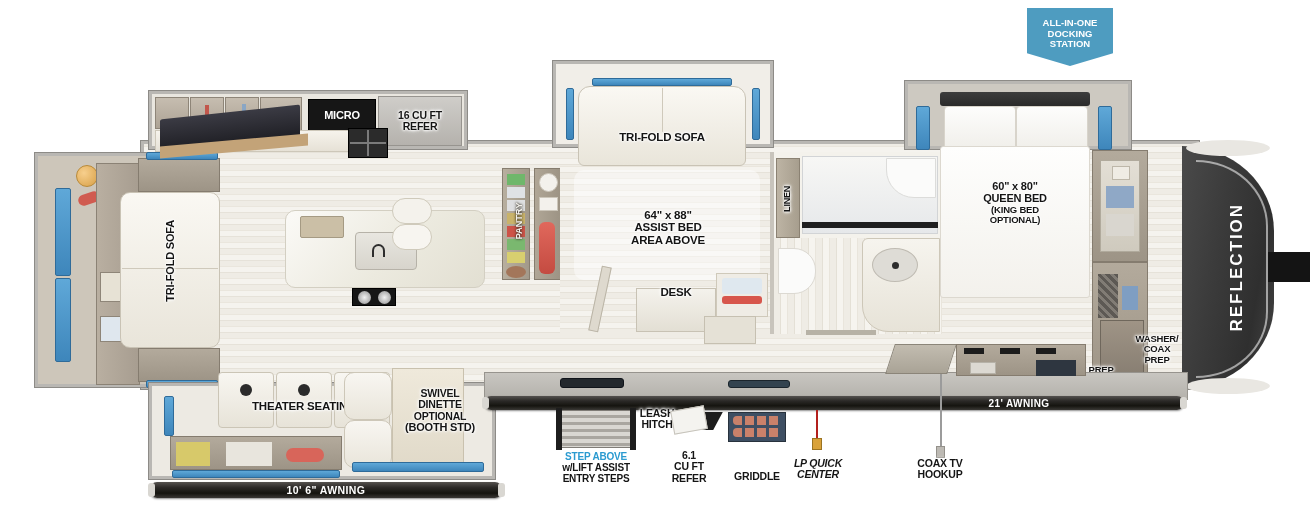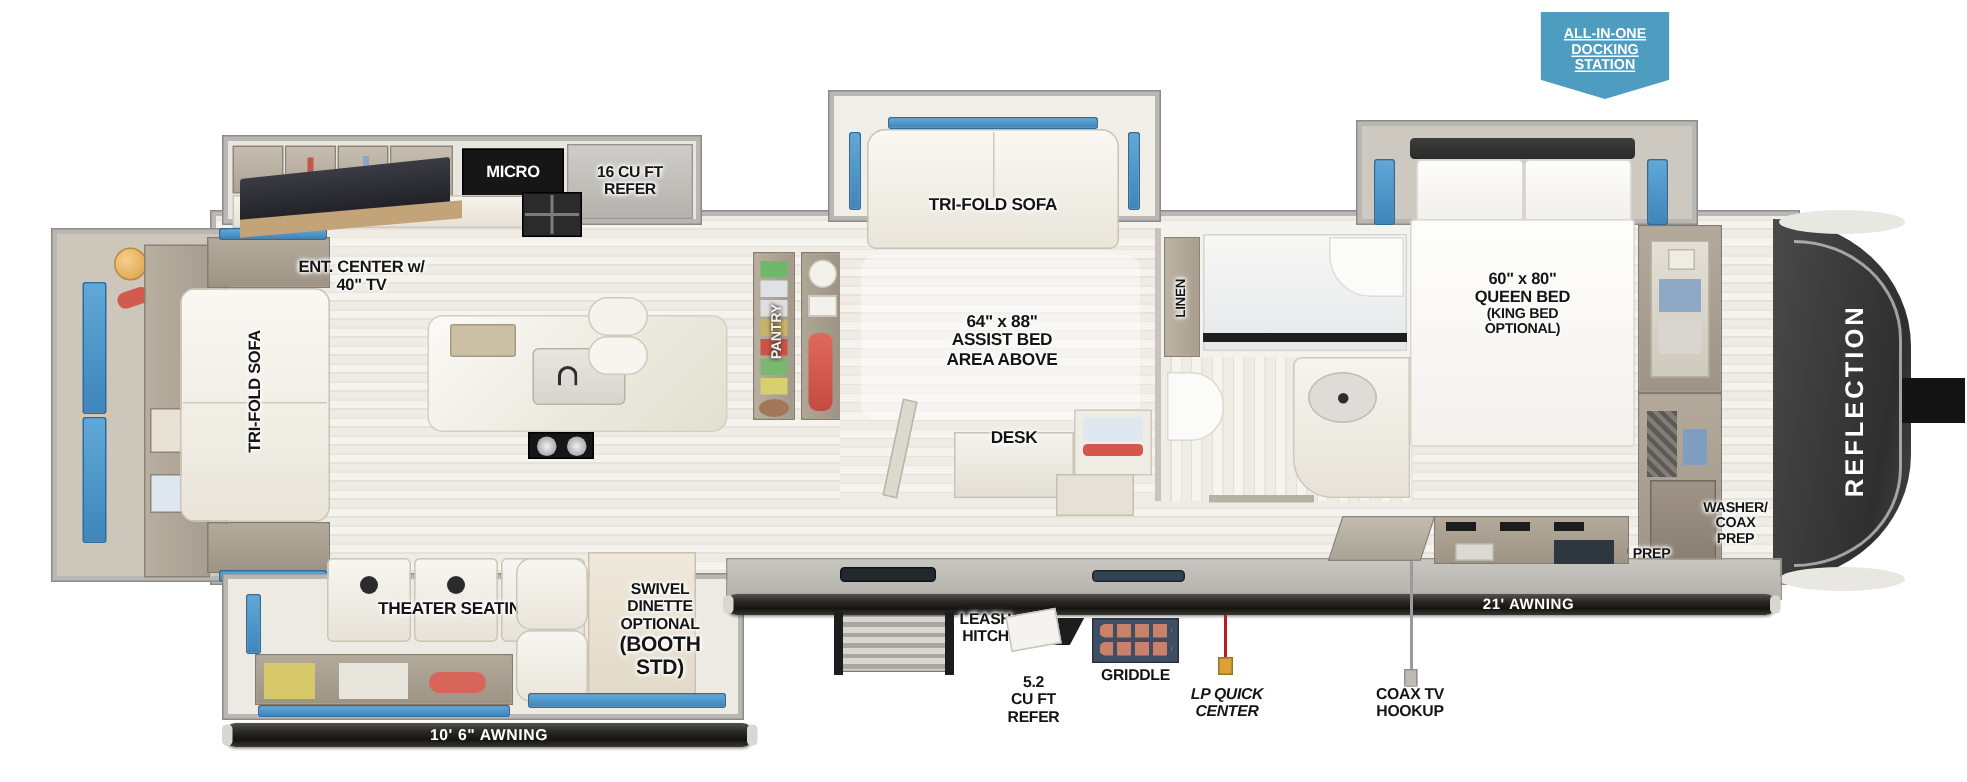--- a/index.html
+++ b/index.html
@@ -27,21 +27,21 @@
   .cabl{background:linear-gradient(180deg,#c6bdb0,#ada395);border:1px solid #8e8578;}
   .gray{background:linear-gradient(180deg,#cfcdc9,#b5b2ad);border:1px solid #97948f;}
   .cream{background:linear-gradient(180deg,#f6f3ec,#e6e1d6);border:1px solid #cdc7b9;}
   .sofa{background:linear-gradient(180deg,#faf8f3,#e9e5da);border:1px solid #c9c3b5;border-radius:6px;}
   .win{background:linear-gradient(180deg,#5fa8d8,#3e86bb);border:1px solid #2f6b99;border-radius:2px;}
   .blk{background:#161616;border:1px solid #000;}
 
   
   .badge{position:absolute;background:#4e9cc0;color:#fff;font-weight:bold;text-align:center;
          line-height:1.12;display:flex;align-items:center;justify-content:center;}
-  .badge-dock{clip-path:polygon(0 0,100% 0,100% 78%,50% 100%,0 78%);padding-bottom:6px;text-decoration:underline;}
+  .badge-dock{clip-path:polygon(0 0,100% 0,100% 78%,50% 100%,0 78%);padding-bottom:6px;}
   .badge-pass{clip-path:polygon(50% 0,100% 22%,100% 100%,0 100%,0 22%);padding-top:5px;}
 
   
   .awn{position:absolute;border-radius:7px;
        background:linear-gradient(180deg,#55524f 0%,#2b2927 35%,#15140f 70%,#3a3835 100%);
        box-shadow:0 1px 2px rgba(0,0,0,.45);display:flex;align-items:center;justify-content:center;}
   .awn span{color:#fff;font-weight:bold;letter-spacing:.4px;}
   .awncap{position:absolute;width:7px;border-radius:3px;background:#d9d7d2;}
 
   
@@ -111,24 +111,20 @@
     <div>REFER</div>
   </div>
 
   <div class="abs cream" style="left:155px;top:130px;width:200px;height:22px;"></div>
   <div class="abs blk" style="left:348px;top:128px;width:40px;height:30px;background:#2b2b2b;"></div>
   <div class="abs" style="left:350px;top:142px;width:36px;height:2px;background:#7b7b7b;"></div>
   <div class="abs" style="left:367px;top:130px;width:2px;height:26px;background:#7b7b7b;"></div>
 
   <div class="abs" style="left:160px;top:112px;width:140px;height:36px;background:linear-gradient(180deg,#3b3b44,#1b1b20);transform:skewY(-6deg);border-radius:2px;"></div>
   <div class="abs" style="left:160px;top:140px;width:148px;height:12px;background:#c3a378;transform:skewY(-5deg);"></div>
-  <div class="lbl" style="left:178px;top:173px;width:126px;font-size:11px;">
-    <div>ENT. CENTER w/</div>
-    <div>40" TV</div>
-  </div>
 
   <div class="abs" style="left:285px;top:210px;width:200px;height:78px;border-radius:10px;
               background:linear-gradient(135deg,#fbfaf7,#eceadf 55%,#e2dfd2);border:1px solid #d3cfc2;"></div>
   <div class="abs" style="left:355px;top:232px;width:62px;height:38px;border-radius:4px;
               background:linear-gradient(180deg,#e8e6e0,#d7d4cc);border:1px solid #b6b2a8;"></div>
   <div class="abs" style="left:372px;top:244px;width:13px;height:13px;border:2px solid #2d2d2d;border-radius:8px 8px 0 0;border-bottom:none;"></div>
   <div class="abs" style="left:392px;top:198px;width:40px;height:26px;border-radius:14px;background:#f4f2ec;border:1px solid #cfcabb;"></div>
   <div class="abs" style="left:392px;top:224px;width:40px;height:26px;border-radius:14px;background:#f7f5f0;border:1px solid #cfcabb;"></div>
   <div class="abs" style="left:300px;top:216px;width:44px;height:22px;background:#cbbfa6;border:1px solid #a59a83;border-radius:2px;"></div>
 
@@ -257,21 +253,21 @@
   <div class="abs win" style="left:172px;top:470px;width:168px;height:8px;"></div>
   <div class="abs win" style="left:164px;top:396px;width:10px;height:40px;"></div>
 
   <div class="abs" style="left:344px;top:372px;width:48px;height:48px;border-radius:10px;background:linear-gradient(180deg,#f8f6f1,#e9e5da);border:1px solid #cdc7b8;"></div>
   <div class="abs" style="left:344px;top:420px;width:48px;height:48px;border-radius:10px;background:linear-gradient(180deg,#f8f6f1,#e9e5da);border:1px solid #cdc7b8;"></div>
   <div class="abs" style="left:392px;top:368px;width:72px;height:102px;background:linear-gradient(180deg,#efe9db,#e0d9c8);border:1px solid #c9c1ae;"></div>
   <div class="lbl" style="left:400px;top:388px;width:80px;font-size:10.5px;">
     <div>SWIVEL</div>
     <div>DINETTE</div>
     <div>OPTIONAL</div>
-    <div style="font-size:14px;">(BOOTH STD)</div>
+    <div style="font-size:11px;">(BOOTH STD)</div>
   </div>
   <div class="abs win" style="left:352px;top:462px;width:132px;height:10px;"></div>
 
   <div class="abs" style="left:484px;top:372px;width:704px;height:28px;background:linear-gradient(180deg,#c8c6c1,#b4b1ab);border:1px solid #97948e;"></div>
   <div class="abs" style="left:560px;top:378px;width:64px;height:10px;border-radius:3px;background:#23282d;border:1px solid #10141a;"></div>
   <div class="abs" style="left:728px;top:380px;width:62px;height:8px;border-radius:3px;background:#33434f;border:1px solid #1b252c;"></div>
   <div class="abs" style="left:890px;top:344px;width:62px;height:30px;background:linear-gradient(180deg,#c2bcb0,#a9a396);border:1px solid #8b8579;transform:skewX(-18deg);"></div>
   <div class="abs cab" style="left:956px;top:344px;width:130px;height:32px;"></div>
   <div class="abs" style="left:964px;top:348px;width:20px;height:6px;background:#1c1c1c;"></div>
   <div class="abs" style="left:1000px;top:348px;width:20px;height:6px;background:#1c1c1c;"></div>
@@ -288,40 +284,45 @@
   <div class="awn" style="left:484px;top:396px;width:700px;height:14px;">
     <span style="font-size:10px;margin-left:370px;">21' AWNING</span>
   </div>
   <div class="awncap" style="left:482px;top:397px;height:12px;"></div>
   <div class="awncap" style="left:1180px;top:397px;height:12px;"></div>
 
   <div class="abs" style="left:556px;top:410px;width:80px;height:38px;
               background:repeating-linear-gradient(180deg,#d9d7d2 0 4px,#a9a6a0 4px 7px);border:1px solid #7e7b76;"></div>
   <div class="abs" style="left:556px;top:408px;width:6px;height:42px;background:#1d1d1d;"></div>
   <div class="abs" style="left:630px;top:408px;width:6px;height:42px;background:#1d1d1d;"></div>
+  <div class="lbl" style="left:540px;top:452px;width:112px;font-size:10px;">
+    <div class="blue">STEP ABOVE</div>
+    <div>w/LIFT ASSIST</div>
+    <div>ENTRY STEPS</div>
+  </div>
 
   <div class="lbl" style="left:628px;top:408px;width:58px;font-size:10.5px;">
     <div>LEASH</div>
     <div>HITCH</div>
   </div>
   <div class="abs" style="left:682px;top:412px;width:36px;height:18px;background:#1d1d1d;transform:skewX(-28deg);"></div>
 
   <div class="abs" style="left:672px;top:408px;width:34px;height:24px;background:#f4f3ef;border:1px solid #c6c3bb;transform:rotate(-10deg);"></div>
   <div class="lbl" style="left:660px;top:450px;width:58px;font-size:10.5px;">
-    <div>5.2</div>
+    <div>6.1</div>
     <div>CU FT</div>
     <div>REFER</div>
   </div>
 
   <div class="abs" style="left:728px;top:412px;width:58px;height:30px;background:#3e4f63;border:1px solid #28323d;"></div>
   <div class="abs" style="left:733px;top:416px;width:48px;height:9px;
               background:repeating-linear-gradient(90deg,#c9816a 0 9px,transparent 9px 12px);border-radius:4px;"></div>
   <div class="abs" style="left:733px;top:428px;width:48px;height:9px;
               background:repeating-linear-gradient(90deg,#c9816a 0 9px,transparent 9px 12px);border-radius:4px;"></div>
-  <div class="lbl" style="left:722px;top:445px;width:70px;font-size:10.5px;text-align:center;">GRIDDLE</div>
+  <div class="lbl" style="left:722px;top:471px;width:70px;font-size:10.5px;text-align:center;">GRIDDLE</div>
 
   <div class="lead red" style="left:816px;top:410px;height:30px;"></div>
   <div class="abs" style="left:812px;top:438px;width:10px;height:12px;background:#d9a23a;border:1px solid #9b7322;"></div>
   <div class="lbl" style="left:782px;top:458px;width:72px;font-size:10.5px;font-style:italic;">
     <div>LP QUICK</div>
     <div>CENTER</div>
   </div>
 
   <div class="lead" style="left:940px;top:374px;height:76px;"></div>
   <div class="abs" style="left:936px;top:446px;width:9px;height:12px;background:#bdbab4;border:1px solid #94918b;"></div>

